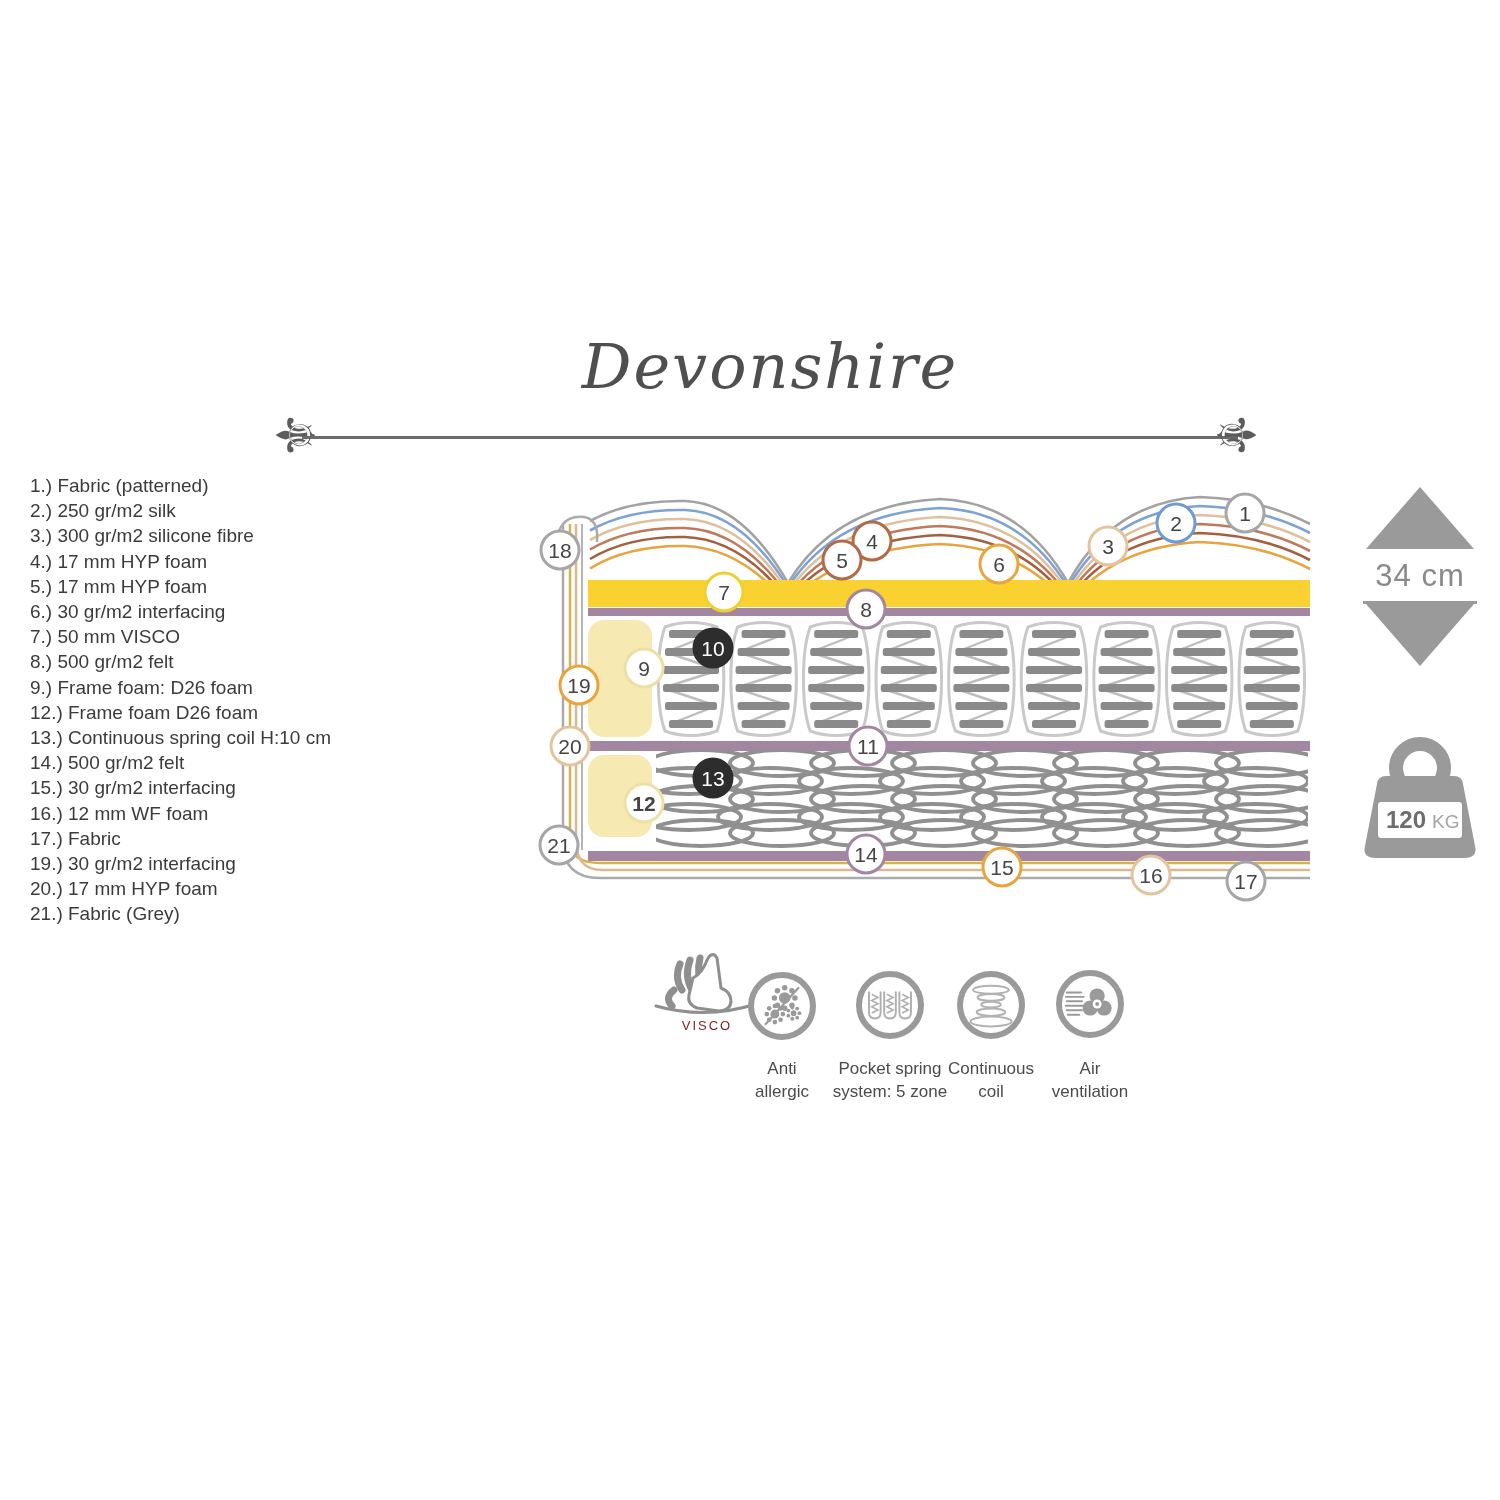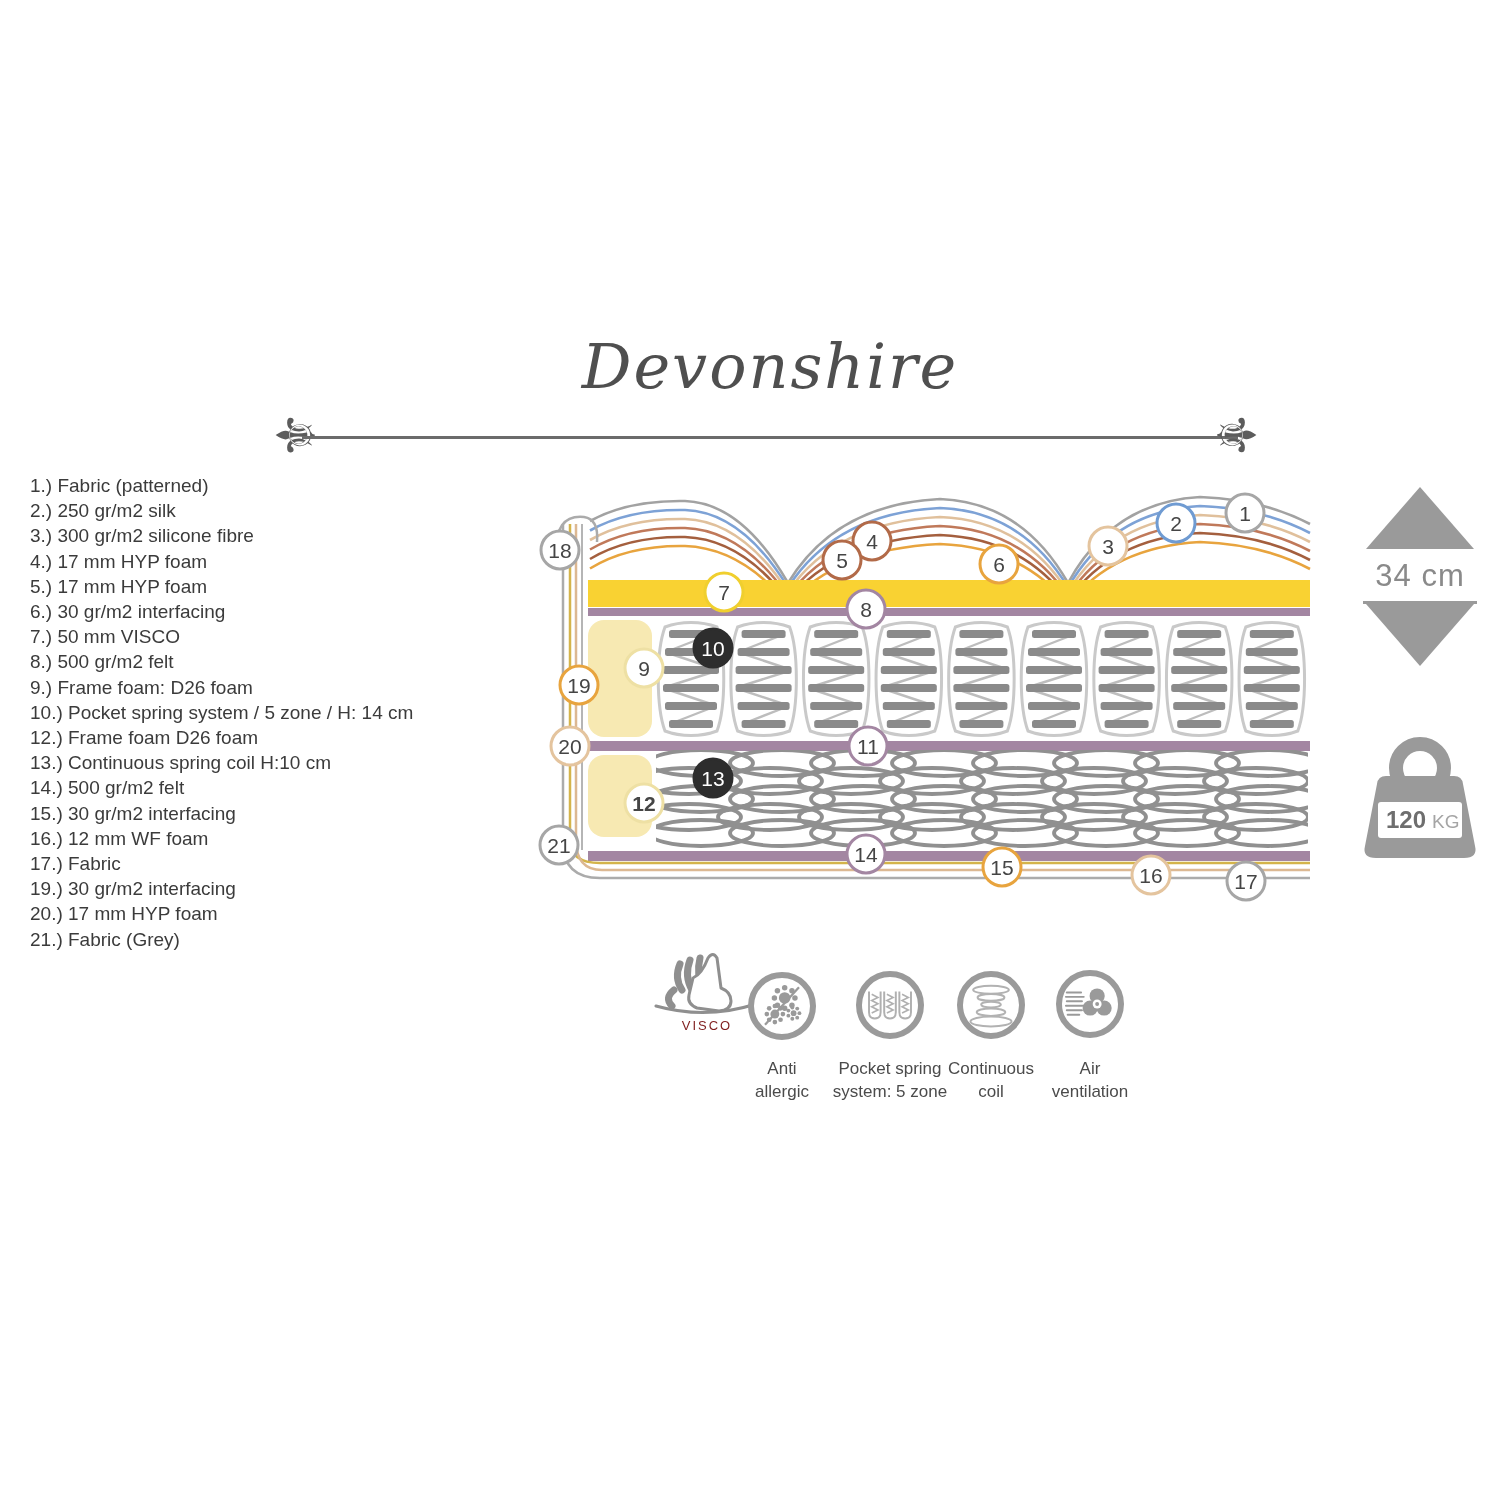--- a/index.html
+++ b/index.html
@@ -48,21 +48,20 @@
   <div id="materials">
       <div class="mat-item">1.) Fabric (patterned)</div>
       <div class="mat-item">2.) 250 gr/m2 silk</div>
       <div class="mat-item">3.) 300 gr/m2 silicone fibre</div>
       <div class="mat-item">4.) 17 mm HYP foam</div>
       <div class="mat-item">5.) 17 mm HYP foam</div>
       <div class="mat-item">6.) 30 gr/m2 interfacing</div>
       <div class="mat-item">7.) 50 mm VISCO</div>
       <div class="mat-item">8.) 500 gr/m2 felt</div>
       <div class="mat-item">9.) Frame foam: D26 foam</div>
-      <div class="mat-item">10.) Pocket spring system / 5 zone / H: 14 cm</div>
       <div class="mat-item">12.) Frame foam D26 foam</div>
       <div class="mat-item">13.) Continuous spring coil H:10 cm</div>
       <div class="mat-item">14.) 500 gr/m2 felt</div>
       <div class="mat-item">15.) 30 gr/m2 interfacing</div>
       <div class="mat-item">16.) 12 mm WF foam</div>
       <div class="mat-item">17.) Fabric</div>
       <div class="mat-item">19.) 30 gr/m2 interfacing</div>
       <div class="mat-item">20.) 17 mm HYP foam</div>
       <div class="mat-item">21.) Fabric (Grey)</div>
     </div>

